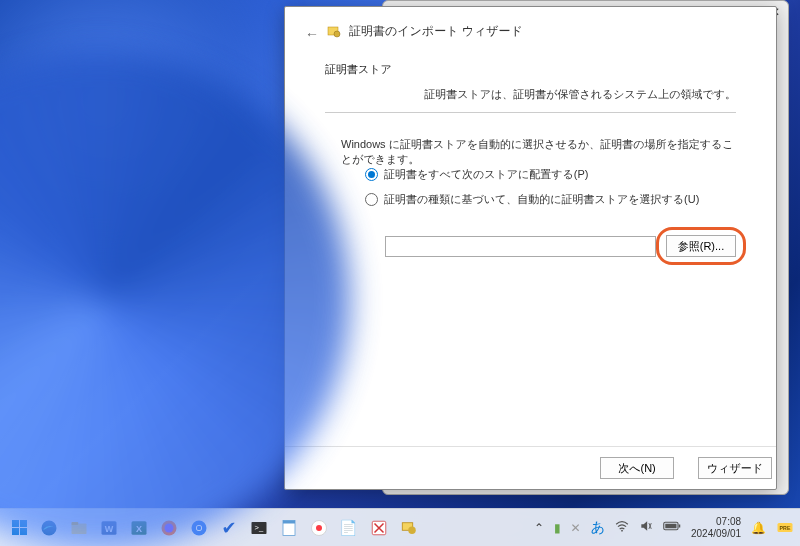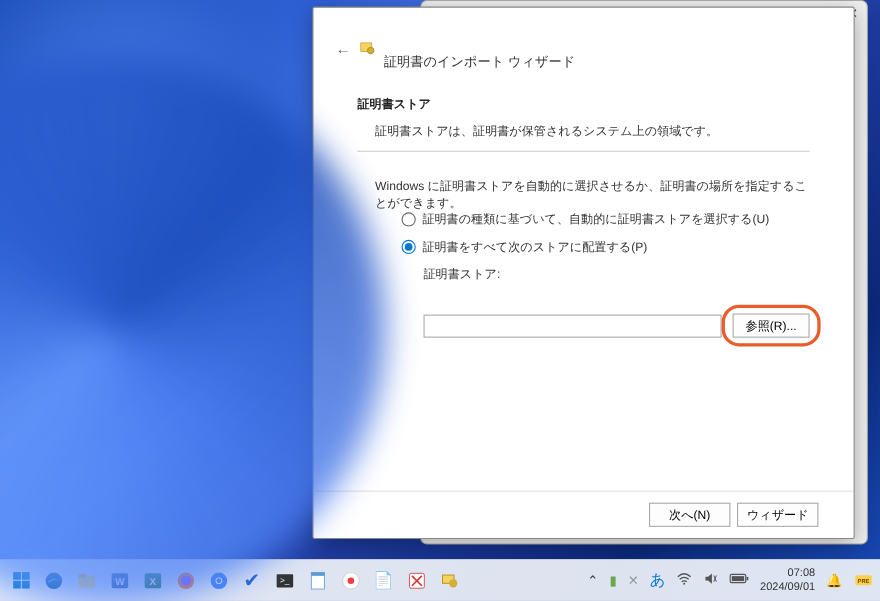--- a/index.html
+++ b/index.html
@@ -85,37 +85,37 @@
     .wizard-icon {
       width: 14px;
       height: 14px;
       display: inline-flex;
       align-items: center;
       justify-content: center;
     }
     .wizard-title {
       font-size: 12px;
       color: #333;
-      margin-top: 25px;
     }
     .dialog-body {
       flex: 1;
       padding: 10px 40px 20px 40px;
     }
     .section-title {
       font-size: 11px;
-      font-weight: bold;
+      font-weight: normal;
       color: #222;
       margin-bottom: 10px;
     }
     .section-desc {
       font-size: 11px;
       color: #333;
       padding-left: 16px;
       margin-bottom: 10px;
+      text-align: right;
     }
     .hr {
       border: none;
       border-top: 1px solid #ccc;
       margin-bottom: 24px;
     }
     .instruction {
       font-size: 11px;
       color: #333;
       padding-left: 16px;
@@ -190,24 +190,24 @@
       position: absolute;
       top: -8px;
       left: -10px;
       right: -10px;
       bottom: -8px;
       border: 3px solid #e85d2a;
       border-radius: 16px;
       pointer-events: none;
     }
     .dialog-footer {
-      padding: 10px 32px;
+      padding: 10px 4px;
       display: flex;
       justify-content: flex-end;
-      gap: 6px;
+      gap: 24px;
       border-top: 1px solid #e0e0e0;
     }
     .footer-btn {
       width: 74px;
       height: 22px;
       background: #fdfdfd;
       border: 1px solid #aaa;
       font-size: 11px;
       cursor: pointer;
     }
@@ -286,29 +286,28 @@
     </div>
 
     <div class="dialog-body">
       <div class="section-title">証明書ストア</div>
       <div class="section-desc">証明書ストアは、証明書が保管されるシステム上の領域です。</div>
       <hr class="hr">
       <div class="instruction">Windows に証明書ストアを自動的に選択させるか、証明書の場所を指定することができます。</div>
 
       <div class="radio-group">
         <div class="radio-row">
+          <span class="radio-circle selected"></span>
+          <span>証明書をすべて次のストアに配置する(P)</span>
+        </div>
+        <div class="radio-row">
           <span class="radio-circle"></span>
           <span>証明書の種類に基づいて、自動的に証明書ストアを選択する(U)</span>
         </div>
-        <div class="radio-row">
-          <span class="radio-circle selected"></span>
-          <span>証明書をすべて次のストアに配置する(P)</span>
-        </div>
         <div class="store-subsection">
-          <div class="store-label">証明書ストア:</div>
           <div class="store-row">
             <input class="store-input" type="text" value="" style="">
             <span class="highlight">
               <button class="browse-btn">参照(R)...</button>
             </span>
           </div>
         </div>
       </div>
     </div>
 

